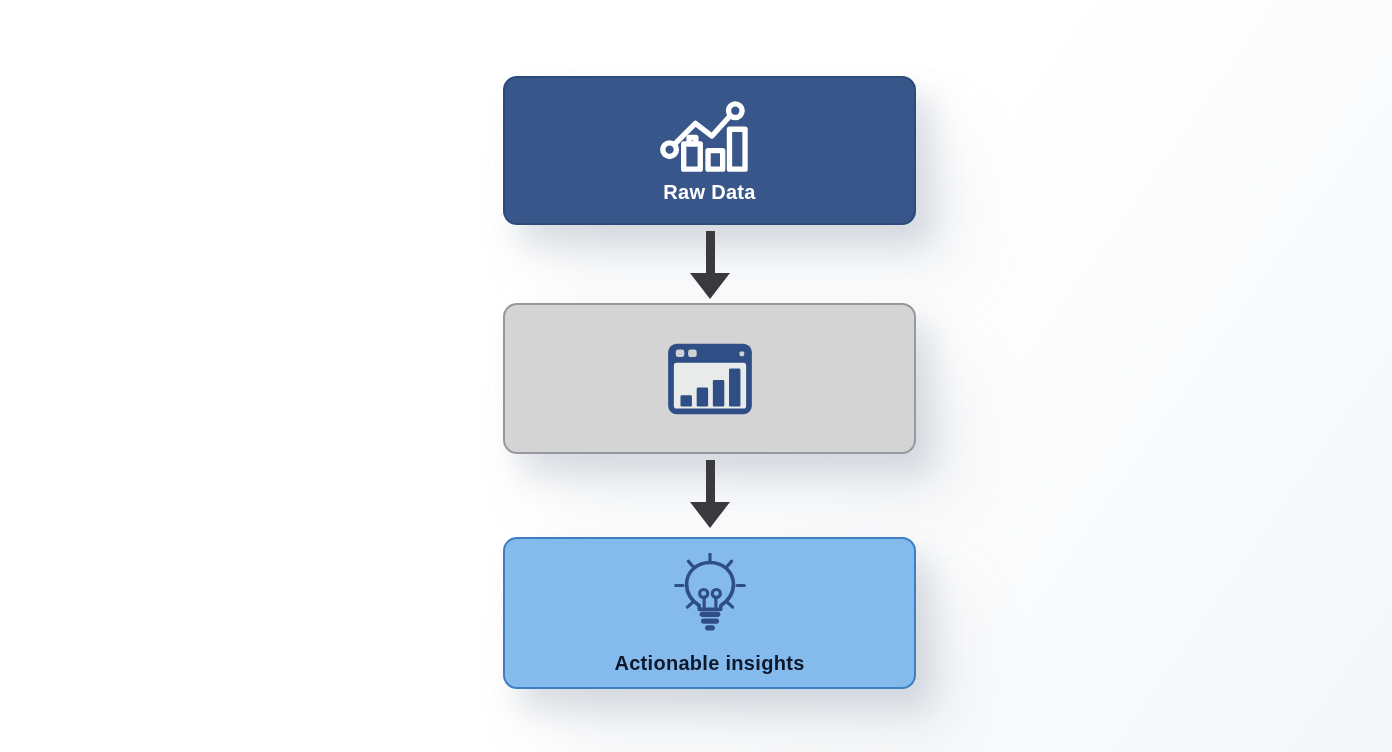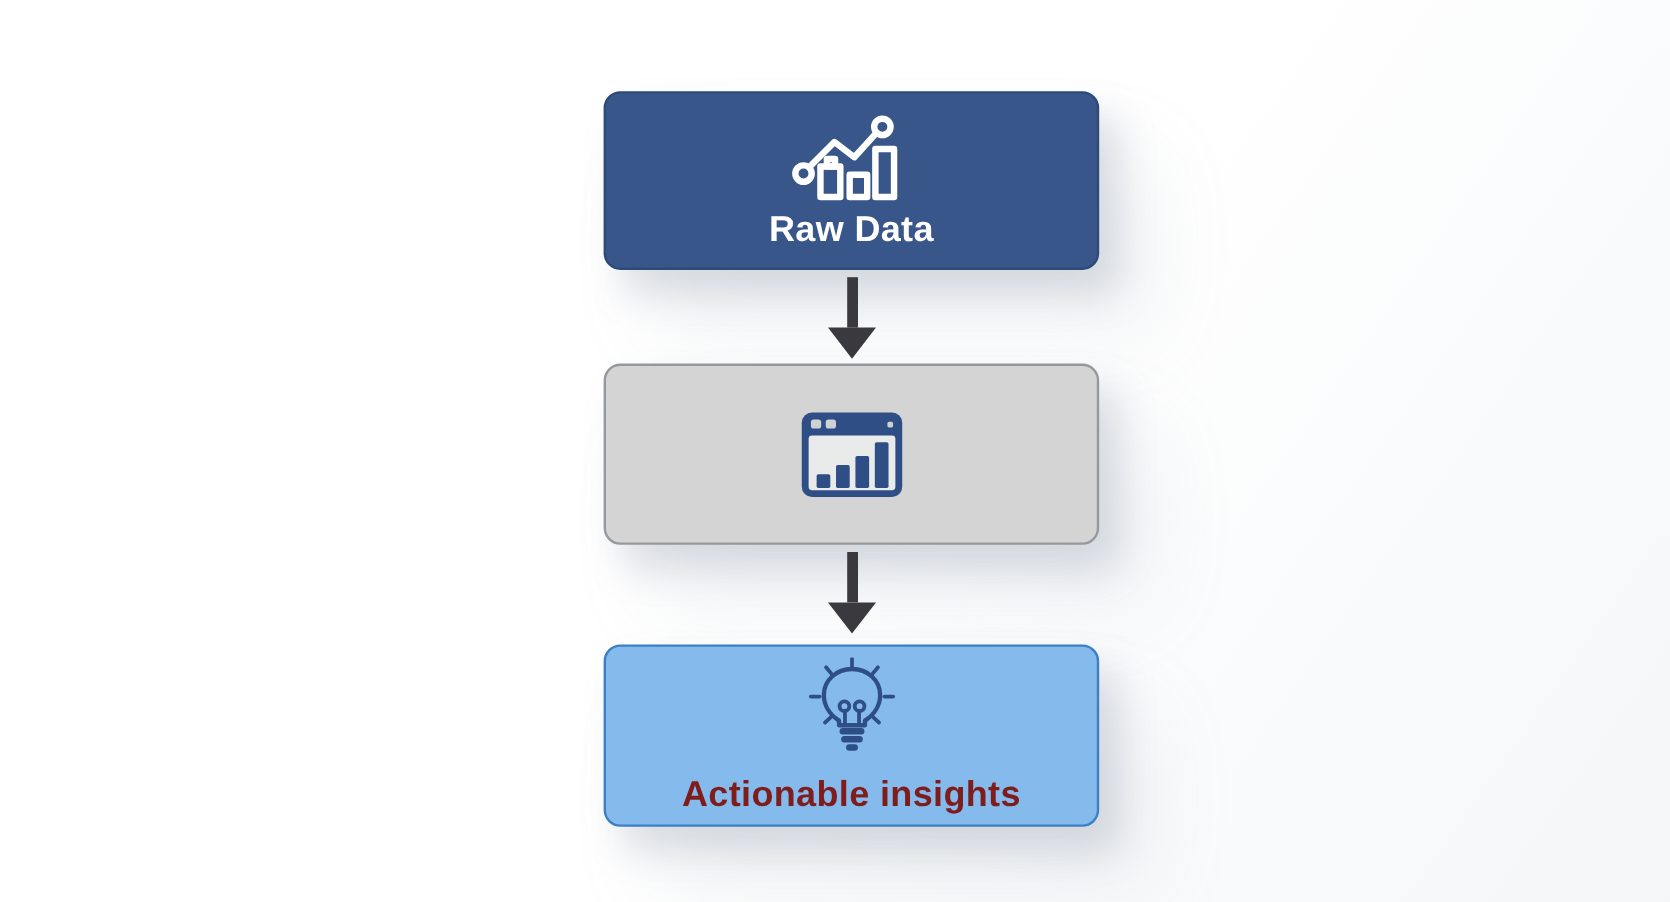--- a/index.html
+++ b/index.html
@@ -28,21 +28,21 @@
     align-items: center;
     justify-content: center;
     gap: 8px;
     box-shadow: 16px 20px 30px rgba(140,150,168,0.28),
                 42px 52px 70px rgba(150,160,178,0.14);
   }
   .node-raw        { top: 76px;  height: 149px; }
   .node-dashboard  { top: 303px; height: 151px; }
   .node-insights   { top: 537px; height: 152px; }
   .node-label {
-    font-size: 30px;
+    font-size: 20px;
     font-weight: bold;
     letter-spacing: 0.3px;
     line-height: 1;
     white-space: nowrap;
   }
   .node-icon { display: block; }
   .arrow {
     position: absolute;
     left: 710px;
     transform: translateX(-50%);
@@ -100,21 +100,21 @@
       <rect x="51" y="42" width="12" height="28" rx="1.5" fill="#2e4e85"></rect>
       <rect x="68" y="30" width="12" height="40" rx="1.5" fill="#2e4e85"></rect>
     </svg>
   </div>
 
   <div class="arrow arrow-2" style="--arrow-color: #3a3a3e;">
     <div class="arrow-stem"></div>
     <div class="arrow-head"></div>
   </div>
 
-  <div class="node node-insights" style="background: rgb(133, 186, 236); border-color: rgb(60, 127, 195); color: #7f1d1d;">
+  <div class="node node-insights" style="background: rgb(133, 186, 236); border-color: rgb(60, 127, 195); color: #0f172a;">
     <svg class="node-icon" width="84" height="92" viewBox="0 0 92 102" fill="none" stroke="#2e4e85" stroke-width="4" stroke-linecap="round" stroke-linejoin="round">
 
       <g stroke-width="3.5">
         <line x1="46" y1="1" x2="46" y2="8"></line>
         <line x1="22" y1="9" x2="27.5" y2="15.5"></line>
         <line x1="70" y1="9" x2="64.5" y2="15.5"></line>
         <line x1="8" y1="36" x2="16" y2="36"></line>
         <line x1="84" y1="36" x2="76" y2="36"></line>
         <line x1="21" y1="60" x2="27" y2="54.5"></line>
         <line x1="71" y1="60" x2="65" y2="54.5"></line>

